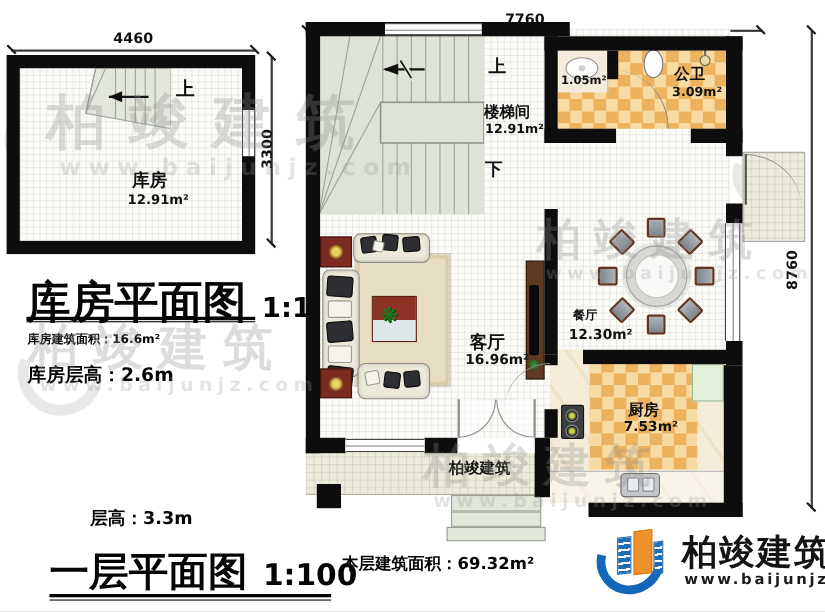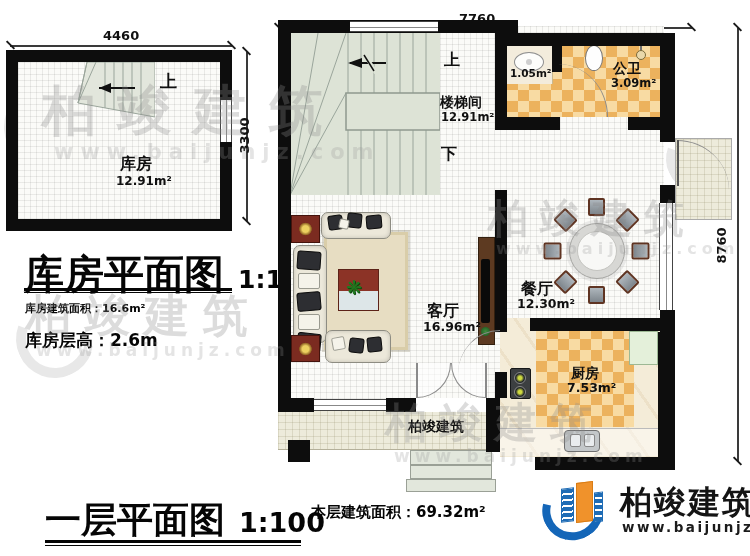--- a/index.html
+++ b/index.html
@@ -235,37 +235,38 @@
   <div class="abs z-fur" style="left:481px;top:259px;width:9px;height:64px;background:#0a0a0a;border-radius:2px"></div>
   <div class="abs z-fur" style="left:481px;top:327px;width:9px;height:9px;background:radial-gradient(circle,#3f8f3f,#1c4f1c);border-radius:50%"></div>
 
   <div class="lbl z-lbl" style="left:444px;top:52px;font-size:16px">上</div>
   <div class="lbl z-lbl" style="left:440px;top:95px;font-size:14px">楼梯间</div>
   <div class="lbl z-lbl" style="left:441px;top:111px;font-size:11.5px">12.91m²</div>
   <div class="lbl z-lbl" style="left:441px;top:146px;font-size:16px">下</div>
   <div class="lbl z-lbl" style="left:510px;top:68px;font-size:10.5px">1.05m²</div>
   <div class="lbl z-lbl" style="left:613px;top:61px;font-size:14px">公卫</div>
   <div class="lbl z-lbl" style="left:611px;top:77px;font-size:11.5px">3.09m²</div>
-  <div class="lbl z-lbl" style="left:521px;top:281px;font-size:16px">餐厅</div>
+  <div class="lbl z-lbl" style="left:521px;top:281px;font-size:11px">餐厅</div>
   <div class="lbl z-lbl" style="left:517px;top:297px;font-size:12.5px">12.30m²</div>
   <div class="lbl z-lbl" style="left:427px;top:303px;font-size:16px">客厅</div>
   <div class="lbl z-lbl" style="left:423px;top:320px;font-size:12.5px">16.96m²</div>
   <div class="lbl z-lbl" style="left:571px;top:366px;font-size:14px">厨房</div>
   <div class="lbl z-lbl" style="left:567px;top:381px;font-size:12.5px">7.53m²</div>
   <div class="lbl z-lbl" style="left:408px;top:419px;font-size:14px">柏竣建筑</div>
 
   <div class="dimline" style="left:278px;top:27px;width:414px;height:1.5px"></div>
   <div class="tick" style="left:273px;top:26px"></div>
   <div class="tick" style="left:686px;top:26px"></div>
   <div class="dimtext" style="left:459px;top:11px">7760</div>
   <div class="dimline" style="left:737px;top:28px;width:1.5px;height:434px"></div>
   <div class="tick" style="left:732px;top:26px"></div>
   <div class="tick" style="left:732px;top:460px"></div>
   <div class="dimtext vdim" style="left:703px;top:238px">8760</div>
 
+  <div class="stat" style="left:82px;top:461px;font-size:16px"><span>层高：</span><span>3.3m</span></div>
   <div class="title-row" style="left:45px;top:496px">
     <span class="t-big" style="font-size:36px">一层平面图</span>
     <span class="t-scale" style="font-size:27px">1:100</span>
   </div>
   <div class="uline" style="left:45px;top:540px;width:256px;height:3px"></div>
   <div class="uline" style="left:45px;top:545px;width:256px;height:1px"></div>
   <div class="stat" style="left:311px;top:503px;font-size:15px"><span>本层建筑面积：</span><span>69.32m²</span></div>
 
   <div class="abs" style="left:540px;top:474px;width:205px;height:74px">
     <div class="abs" style="left:2px;top:6px;width:62px;height:60px;border:8px solid rgba(0,0,0,0);border-left-color:#1466b8;border-bottom-color:#1466b8;border-radius:50%;transform:rotate(-32deg)"></div>

